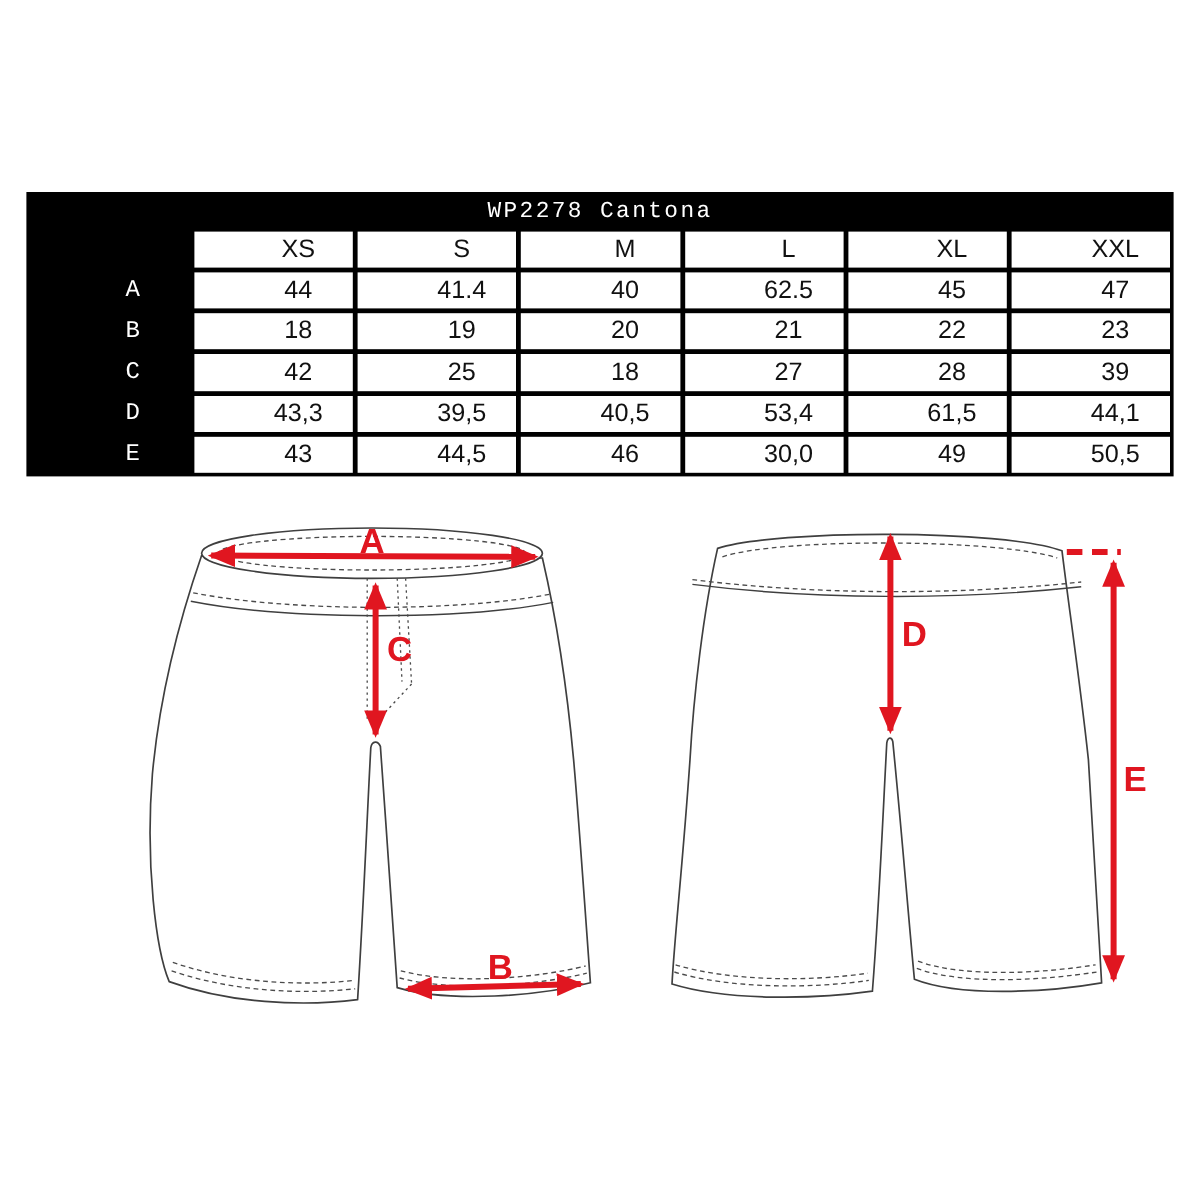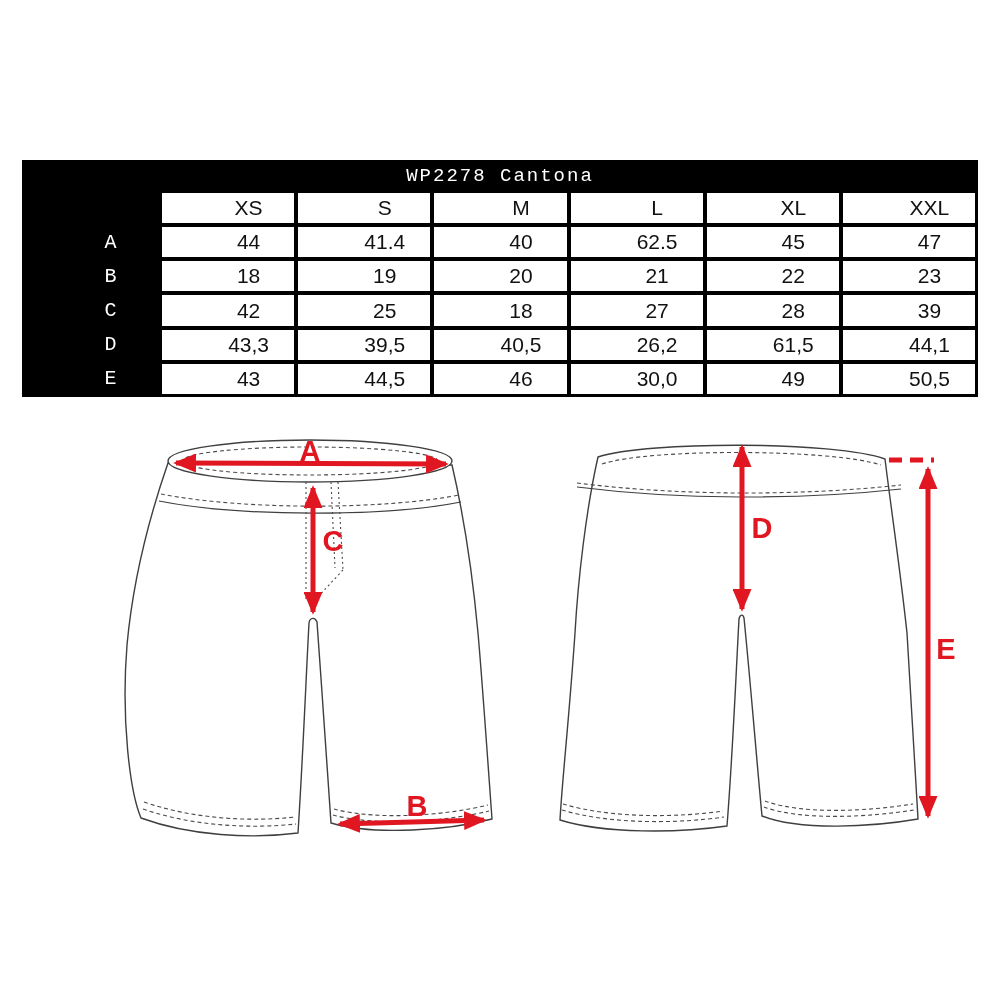--- a/index.html
+++ b/index.html
@@ -73,21 +73,21 @@
       <div class="cell value-cell">25</div>
       <div class="cell value-cell">18</div>
       <div class="cell value-cell">27</div>
       <div class="cell value-cell">28</div>
       <div class="cell value-cell">39</div>
 
       <div class="cell label-cell">D</div>
       <div class="cell value-cell">43,3</div>
       <div class="cell value-cell">39,5</div>
       <div class="cell value-cell">40,5</div>
-      <div class="cell value-cell">26,2</div>
+      <div class="cell value-cell">53,4</div>
       <div class="cell value-cell">61,5</div>
       <div class="cell value-cell">44,1</div>
 
       <div class="cell label-cell">E</div>
       <div class="cell value-cell">43</div>
       <div class="cell value-cell">44,5</div>
       <div class="cell value-cell">46</div>
       <div class="cell value-cell">30,0</div>
       <div class="cell value-cell">49</div>
       <div class="cell value-cell">50,5</div>

